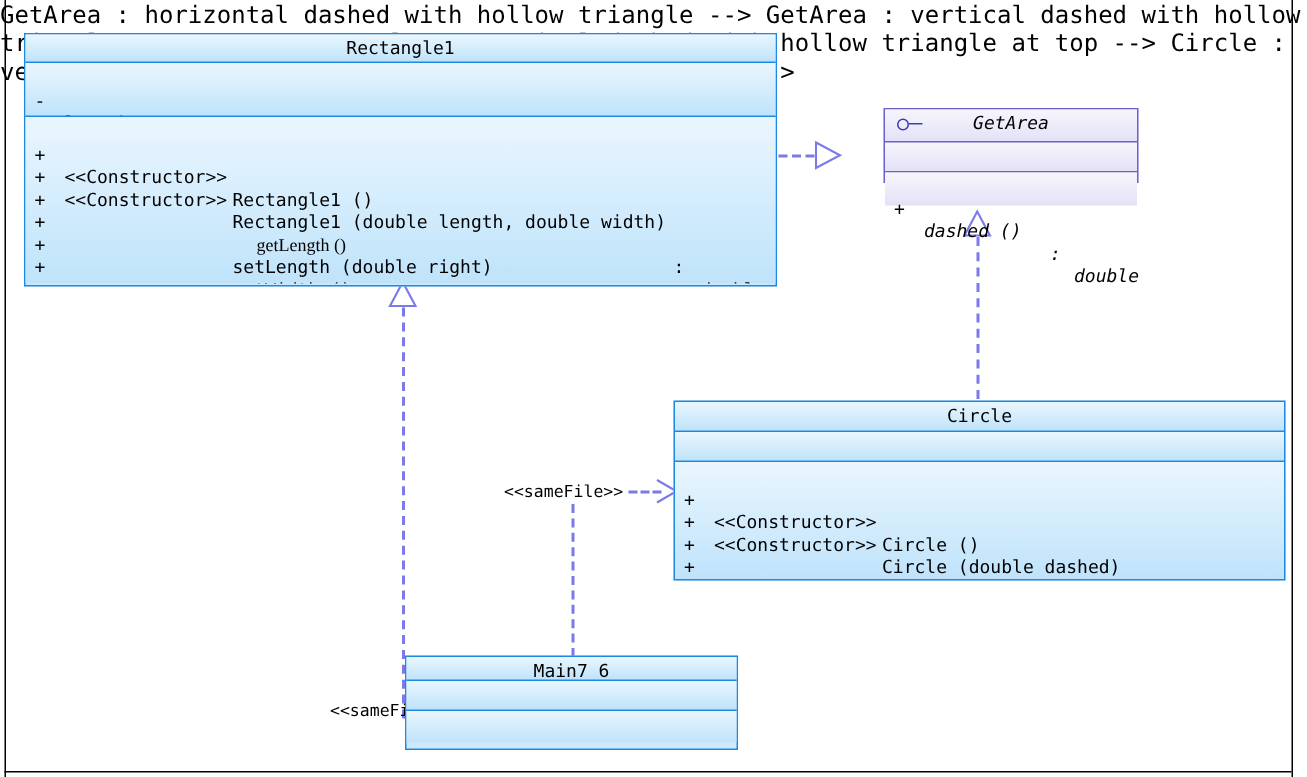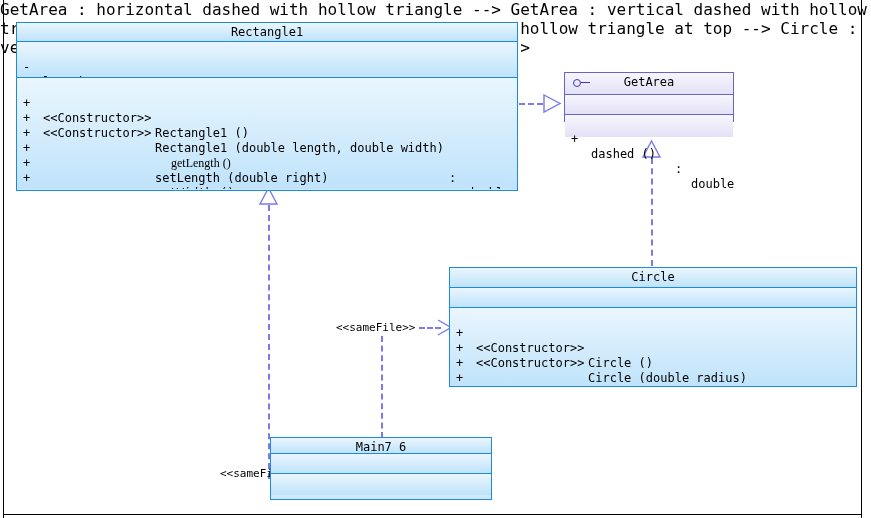--- a/index.html
+++ b/index.html
@@ -248,21 +248,21 @@
         <span class="vis">+</span>
         
         
         
         
       </div>
     </div>
   </div>
 
   
-  <div class="uml-iface" style="left:564px; top:72px; width:170px; height:50px;">
+  <div class="uml-iface" style="left:589px; top:72px; width:170px; height:50px;font-style:italic;">
     <div class="compartment" style="height:22px; position:relative;">
       <span class="iface-icon">
         <span class="ring"></span>
           <span class="stem"></span>
       </span>
       <div class="title">GetArea</div>
     </div>
     <div class="compartment" style="height:20px;"></div>
     <div class="compartment last" style="height:22px; padding-top:2px;">
       <div class="uml-row">
@@ -291,21 +291,21 @@
       <div class="uml-row">
         <span class="vis">+</span>
         <span class="stereo" style="left:26px;">&lt;&lt;Constructor&gt;&gt;</span>
         <span class="sig" style="left:138px;">Circle ()</span>
         <span class="ret" style="left:338px;"></span>
         <span class="ret" style="left:356px;"></span>
       </div>
       <div class="uml-row">
         <span class="vis">+</span>
         <span class="stereo" style="left:26px;">&lt;&lt;Constructor&gt;&gt;</span>
-        <span class="sig" style="left:138px;">Circle (double radius)</span>
+        <span class="sig" style="left:138px;">Circle (double dashed)</span>
         <span class="ret" style="left:338px;"></span>
         <span class="ret" style="left:356px;"></span>
       </div>
       <div class="uml-row">
         <span class="vis">+</span>
         <span class="stereo" style="left:26px;"></span>
         
         
         
       </div>

